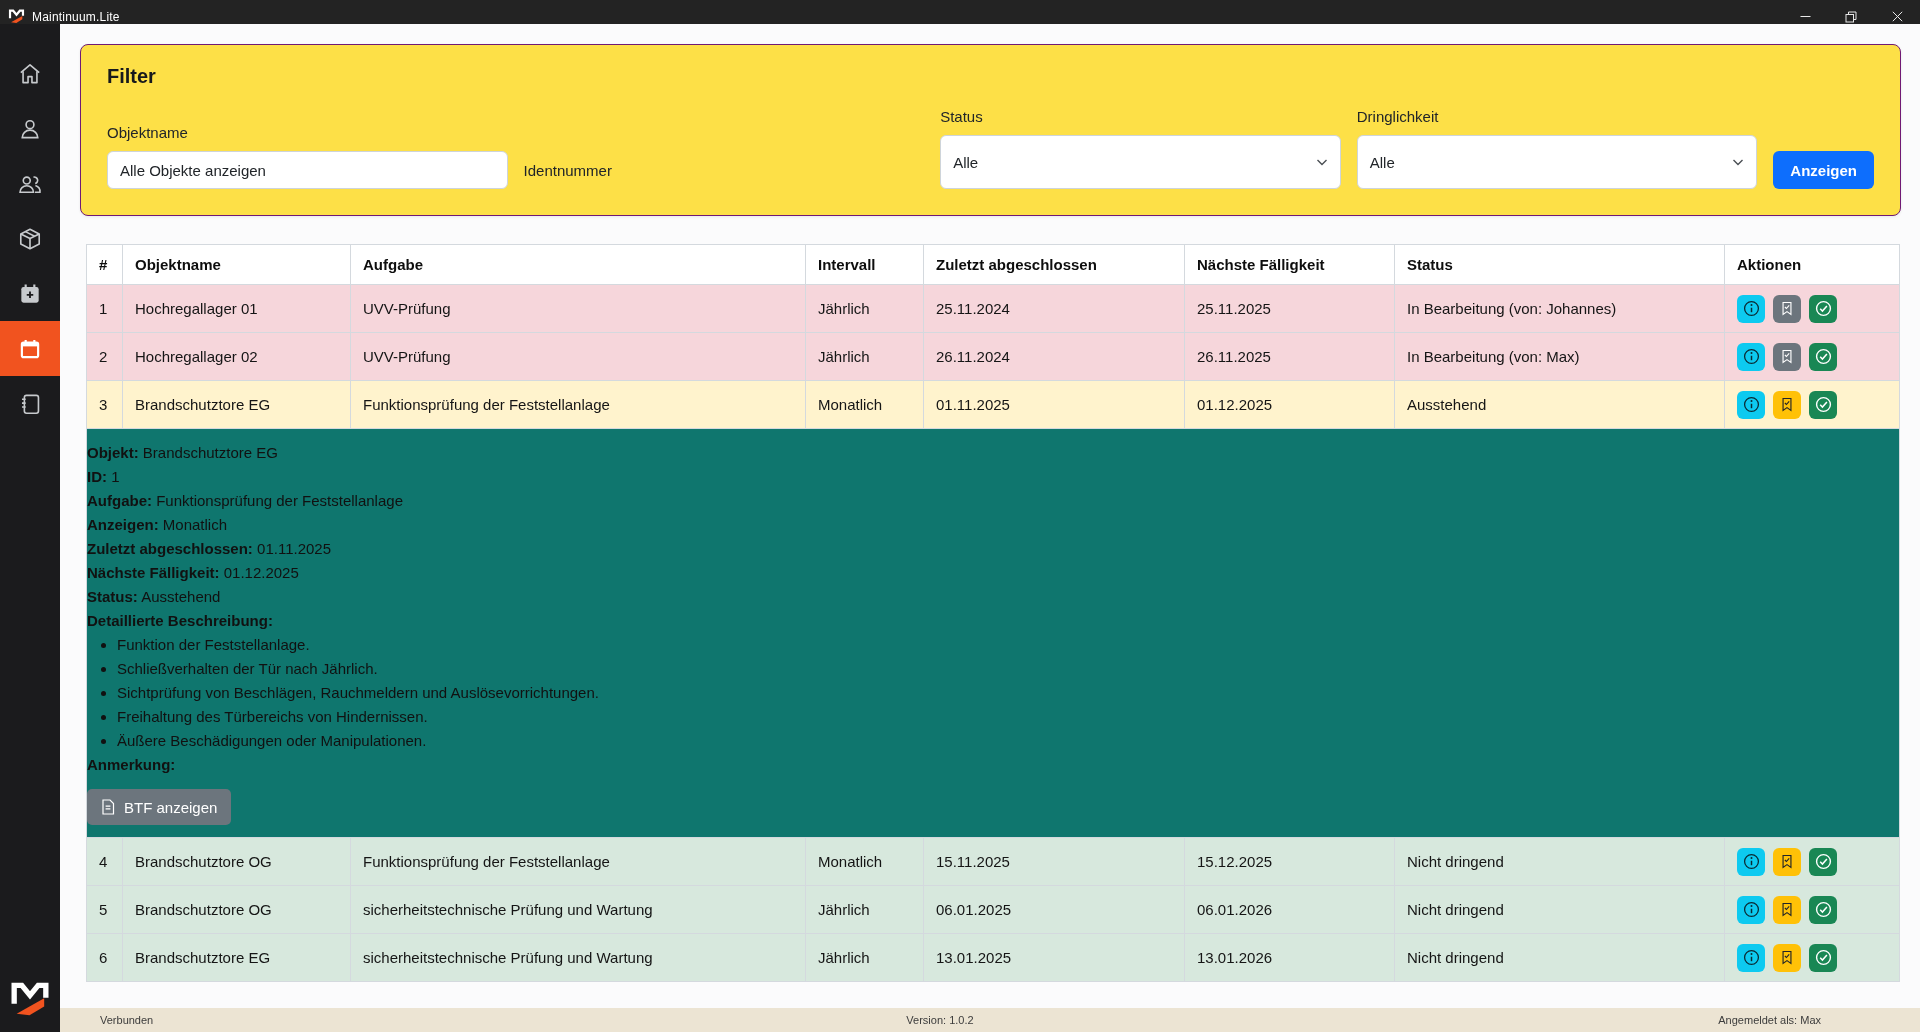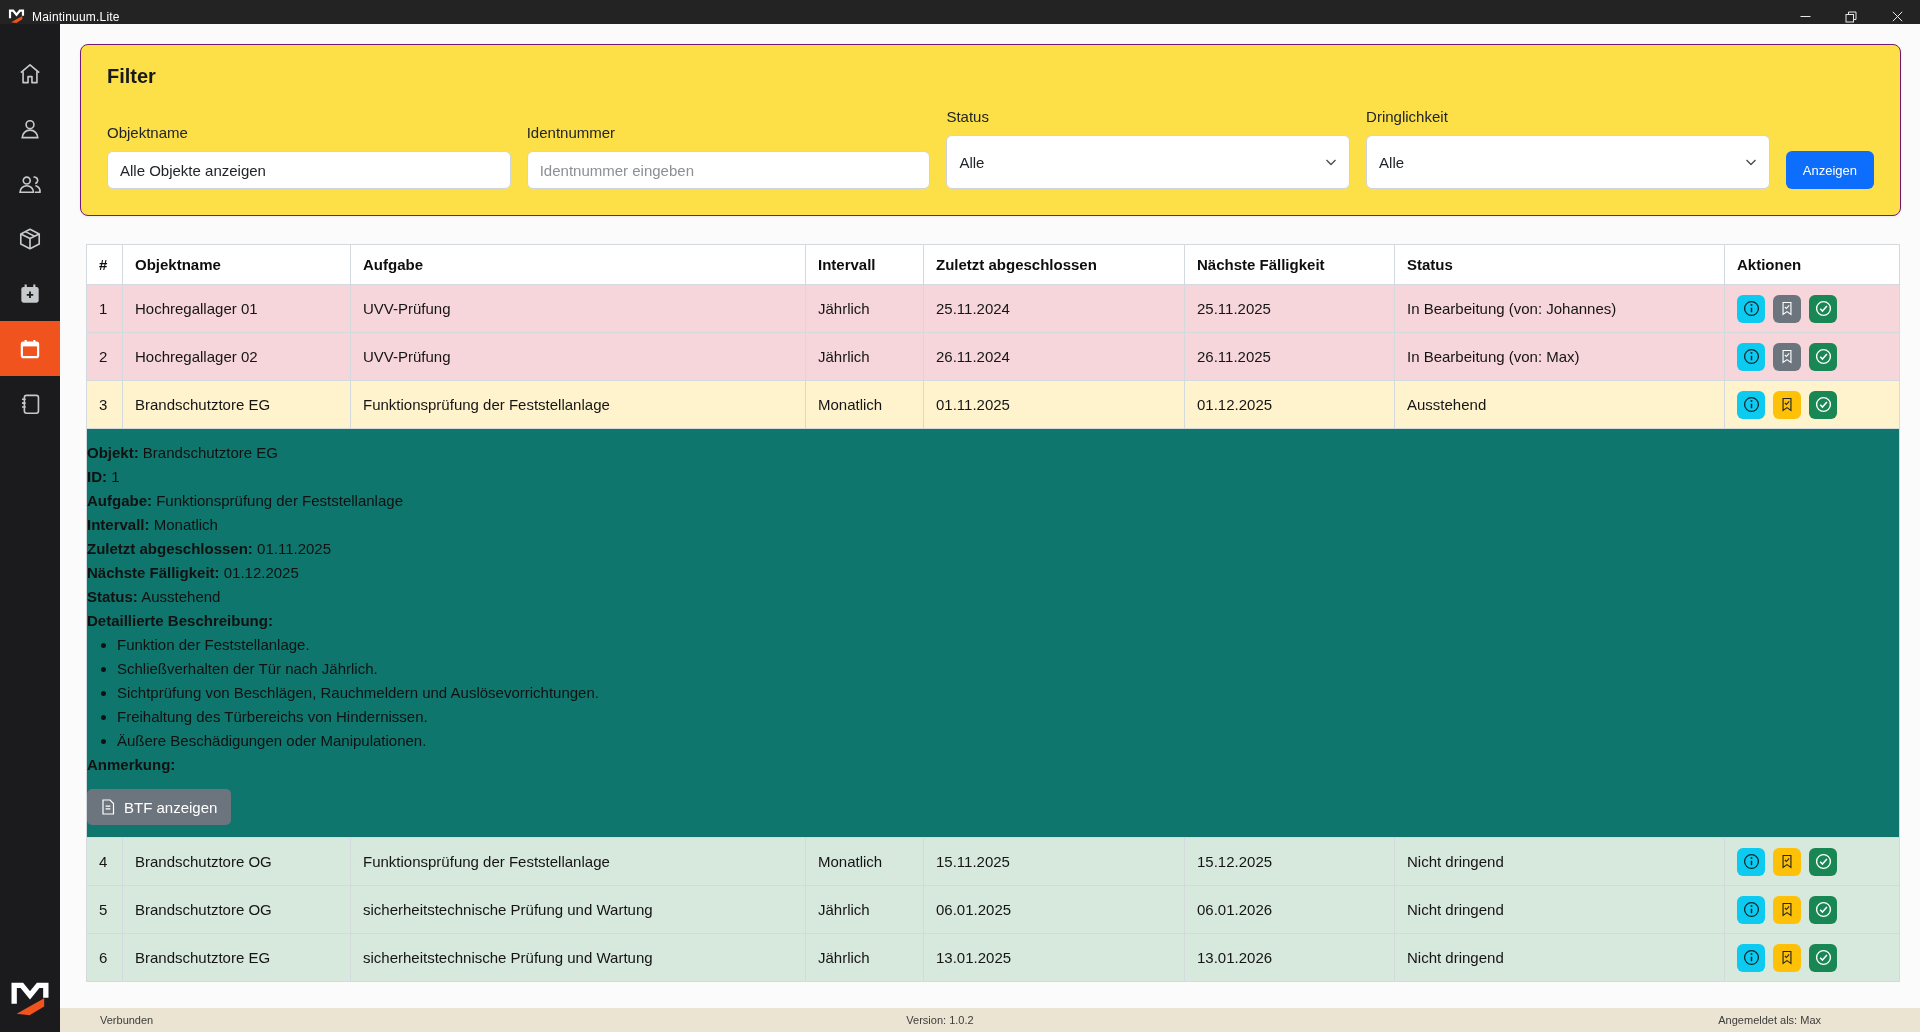--- a/index.html
+++ b/index.html
@@ -59,22 +59,23 @@
     font-family: inherit;
   }
   .field input::placeholder { color: #8a9096; }
   .select {
     height: 54px; border: 1px solid #ced4da; border-radius: 6px; background: #fff;
     display: flex; align-items: center; justify-content: space-between;
     padding: 0 12px; font-size: 15px; color: #212529; cursor: pointer;
   }
   .btn-primary {
     height: 38px; padding: 0 17px; background: #0d6efd; color: #fff;
-    border: none; border-radius: 6px; font-size: 13px; cursor: pointer;
+    border: none; border-radius: 6px; font-size: 15px; cursor: pointer;
     font-family: inherit;
+    font-weight: bold;
   }
 
   
   .task-table {
     width: 1813px; margin: 28px 0 0 26px; border-collapse: collapse;
     table-layout: fixed; font-size: 15px; background: #fff;
   }
   .task-table th, .task-table td {
     border: 1px solid #d4d9de; padding: 0 12px; text-align: left;
     overflow: hidden; white-space: nowrap;
@@ -213,21 +214,20 @@
 
   <section class="filter-card">
     <div class="filter-title">Filter</div>
     <div class="filter-row">
       <div class="field">
         <label>Objektname</label>
         <input type="text" value="Alle Objekte anzeigen" style="">
       </div>
       <div class="field">
         <label>Identnummer</label>
-        <input type="text" placeholder="Identnummer eingeben" style="">
       </div>
       <div class="field">
         <label>Status</label>
         <div class="select">
           <span>Alle</span>
           <svg width="12" height="10" viewBox="0 0 12 10" fill="none" stroke="#4a4f54" stroke-width="1.4">
               <path d="M1.5 3 l4.5 4.4 L10.5 3"></path>
             </svg>
         </div>
       </div>
@@ -345,21 +345,21 @@
                 <path d="M4.9 8.3 l2.1 2.1 l4.2 -4.8" fill="none" stroke="currentColor" stroke-width="1.4"></path>
               </svg>
             </button></td>
         </tr>
         <tr class="detail-row">
           <td colspan="8">
             <div class="detail-content">
       <p><span class="b">Objekt:</span> <span>Brandschutztore EG</span></p>
       <p><span class="b">ID:</span> <span>1</span></p>
       <p><span class="b">Aufgabe:</span> <span>Funktionsprüfung der Feststellanlage</span></p>
-      <p><span class="b">Intervall:</span> <span>Monatlich</span></p>
+      <p><span class="b">Anzeigen:</span> <span>Monatlich</span></p>
       <p><span class="b">Zuletzt abgeschlossen:</span> <span>01.11.2025</span></p>
       <p><span class="b">Nächste Fälligkeit:</span> <span>01.12.2025</span></p>
       <p><span class="b">Status:</span> <span>Ausstehend</span></p>
       <p><span class="b">Detaillierte Beschreibung:</span></p>
       <ul>
         <li>Funktion der Feststellanlage.</li>
         <li>Schließverhalten der Tür nach Jährlich.</li>
         <li>Sichtprüfung von Beschlägen, Rauchmeldern und Auslösevorrichtungen.</li>
         <li>Freihaltung des Türbereichs von Hindernissen.</li>
         <li>Äußere Beschädigungen oder Manipulationen.</li>

